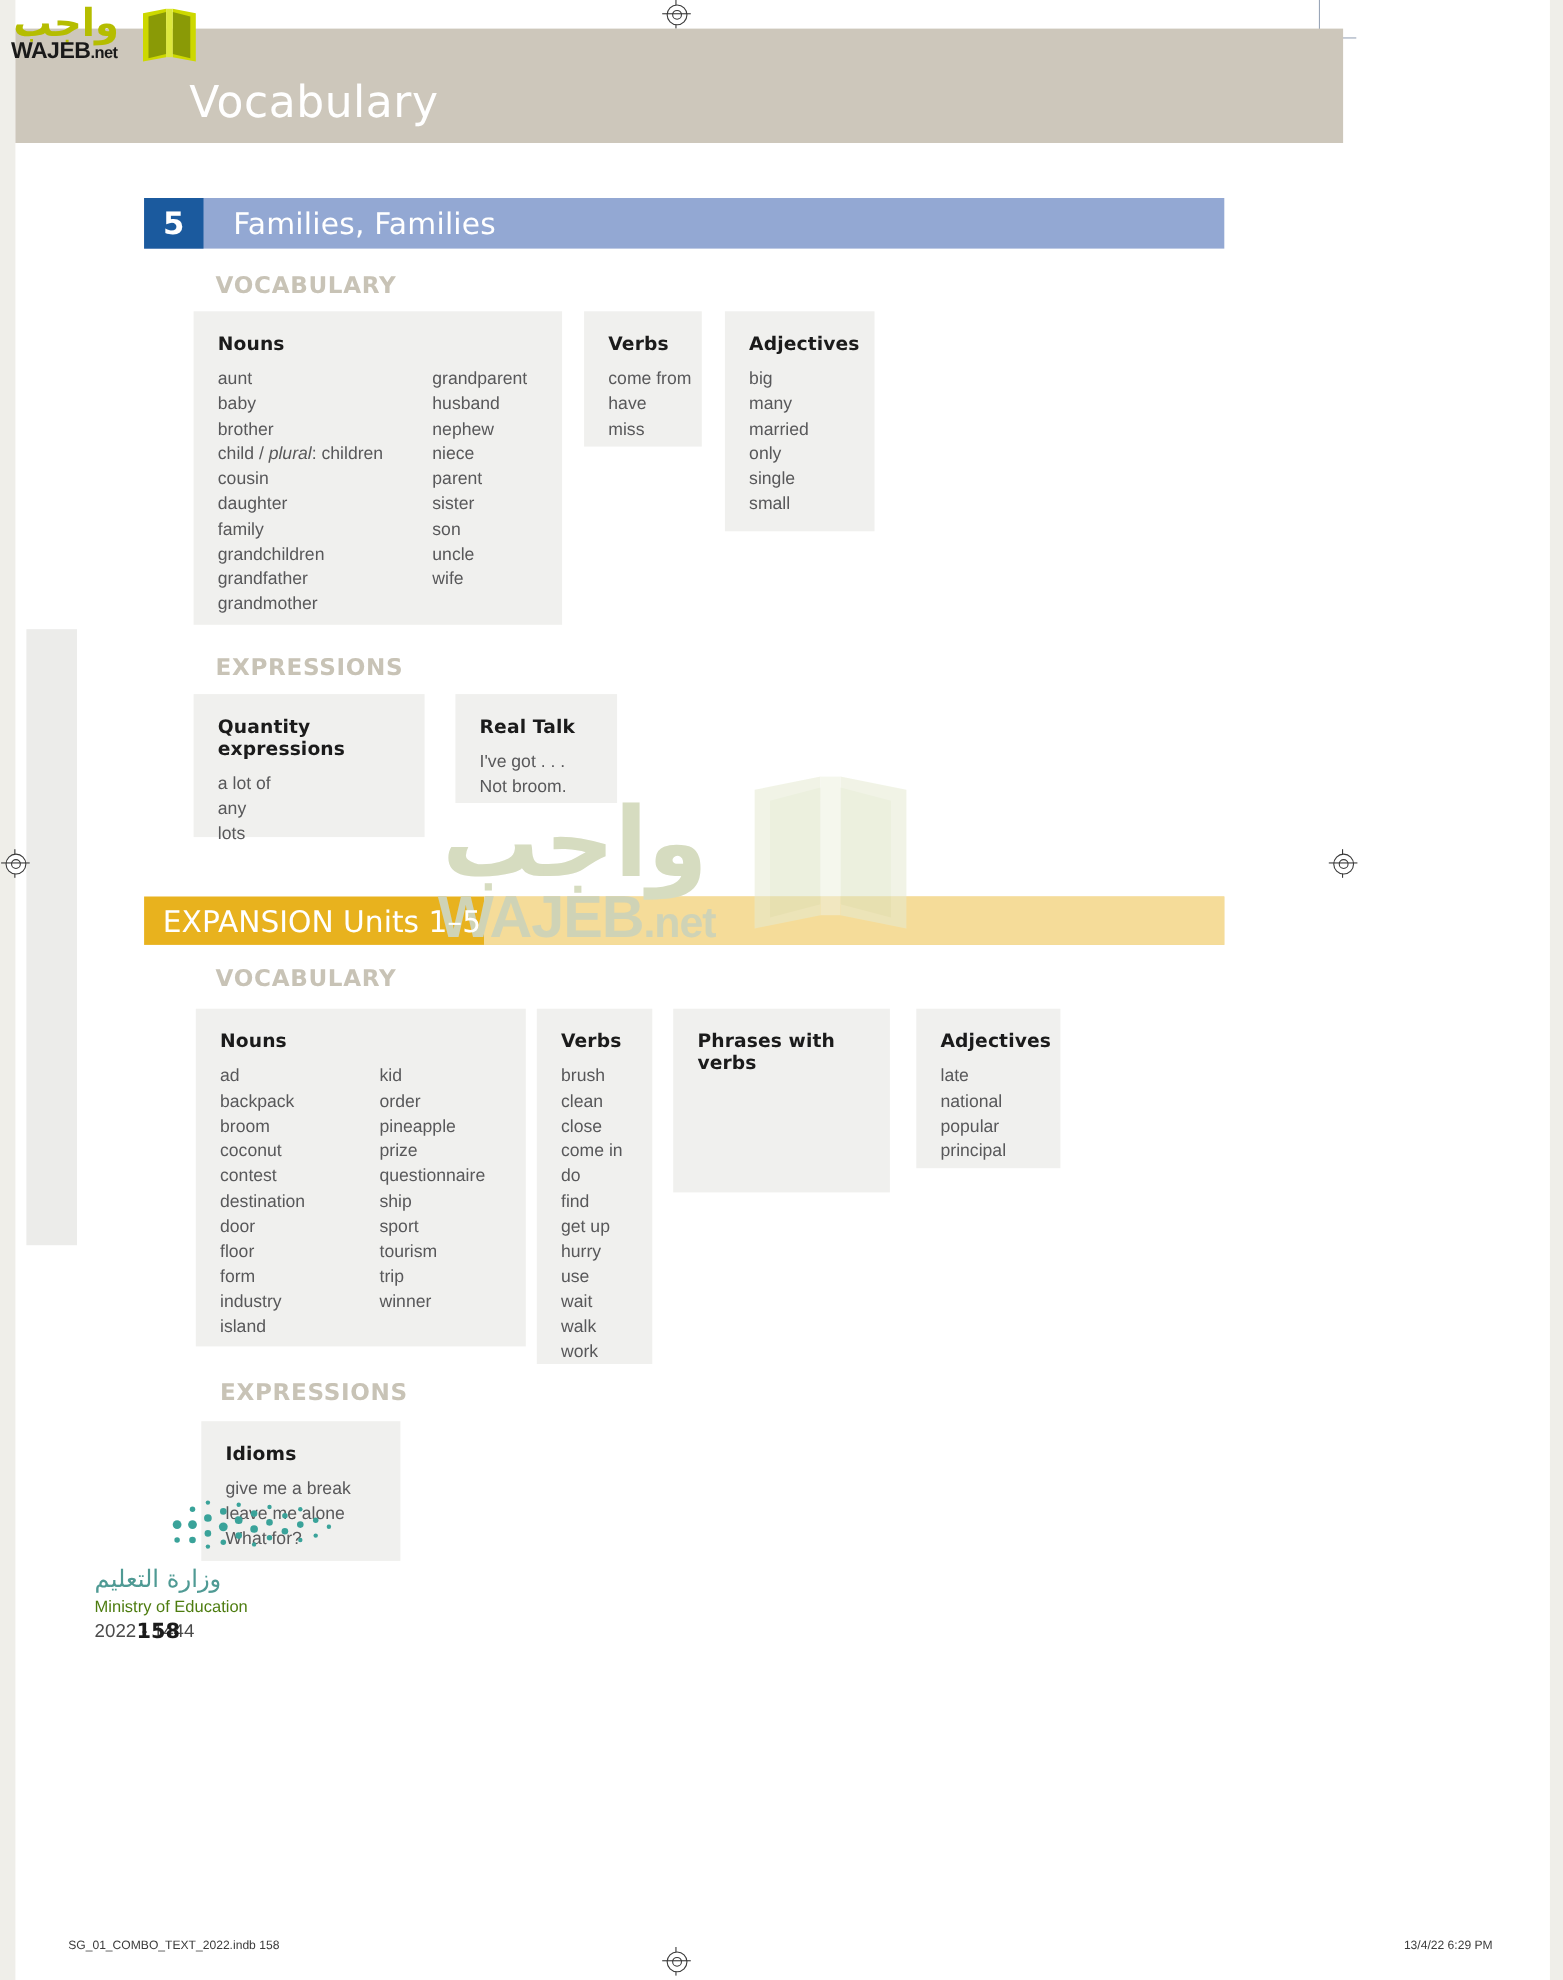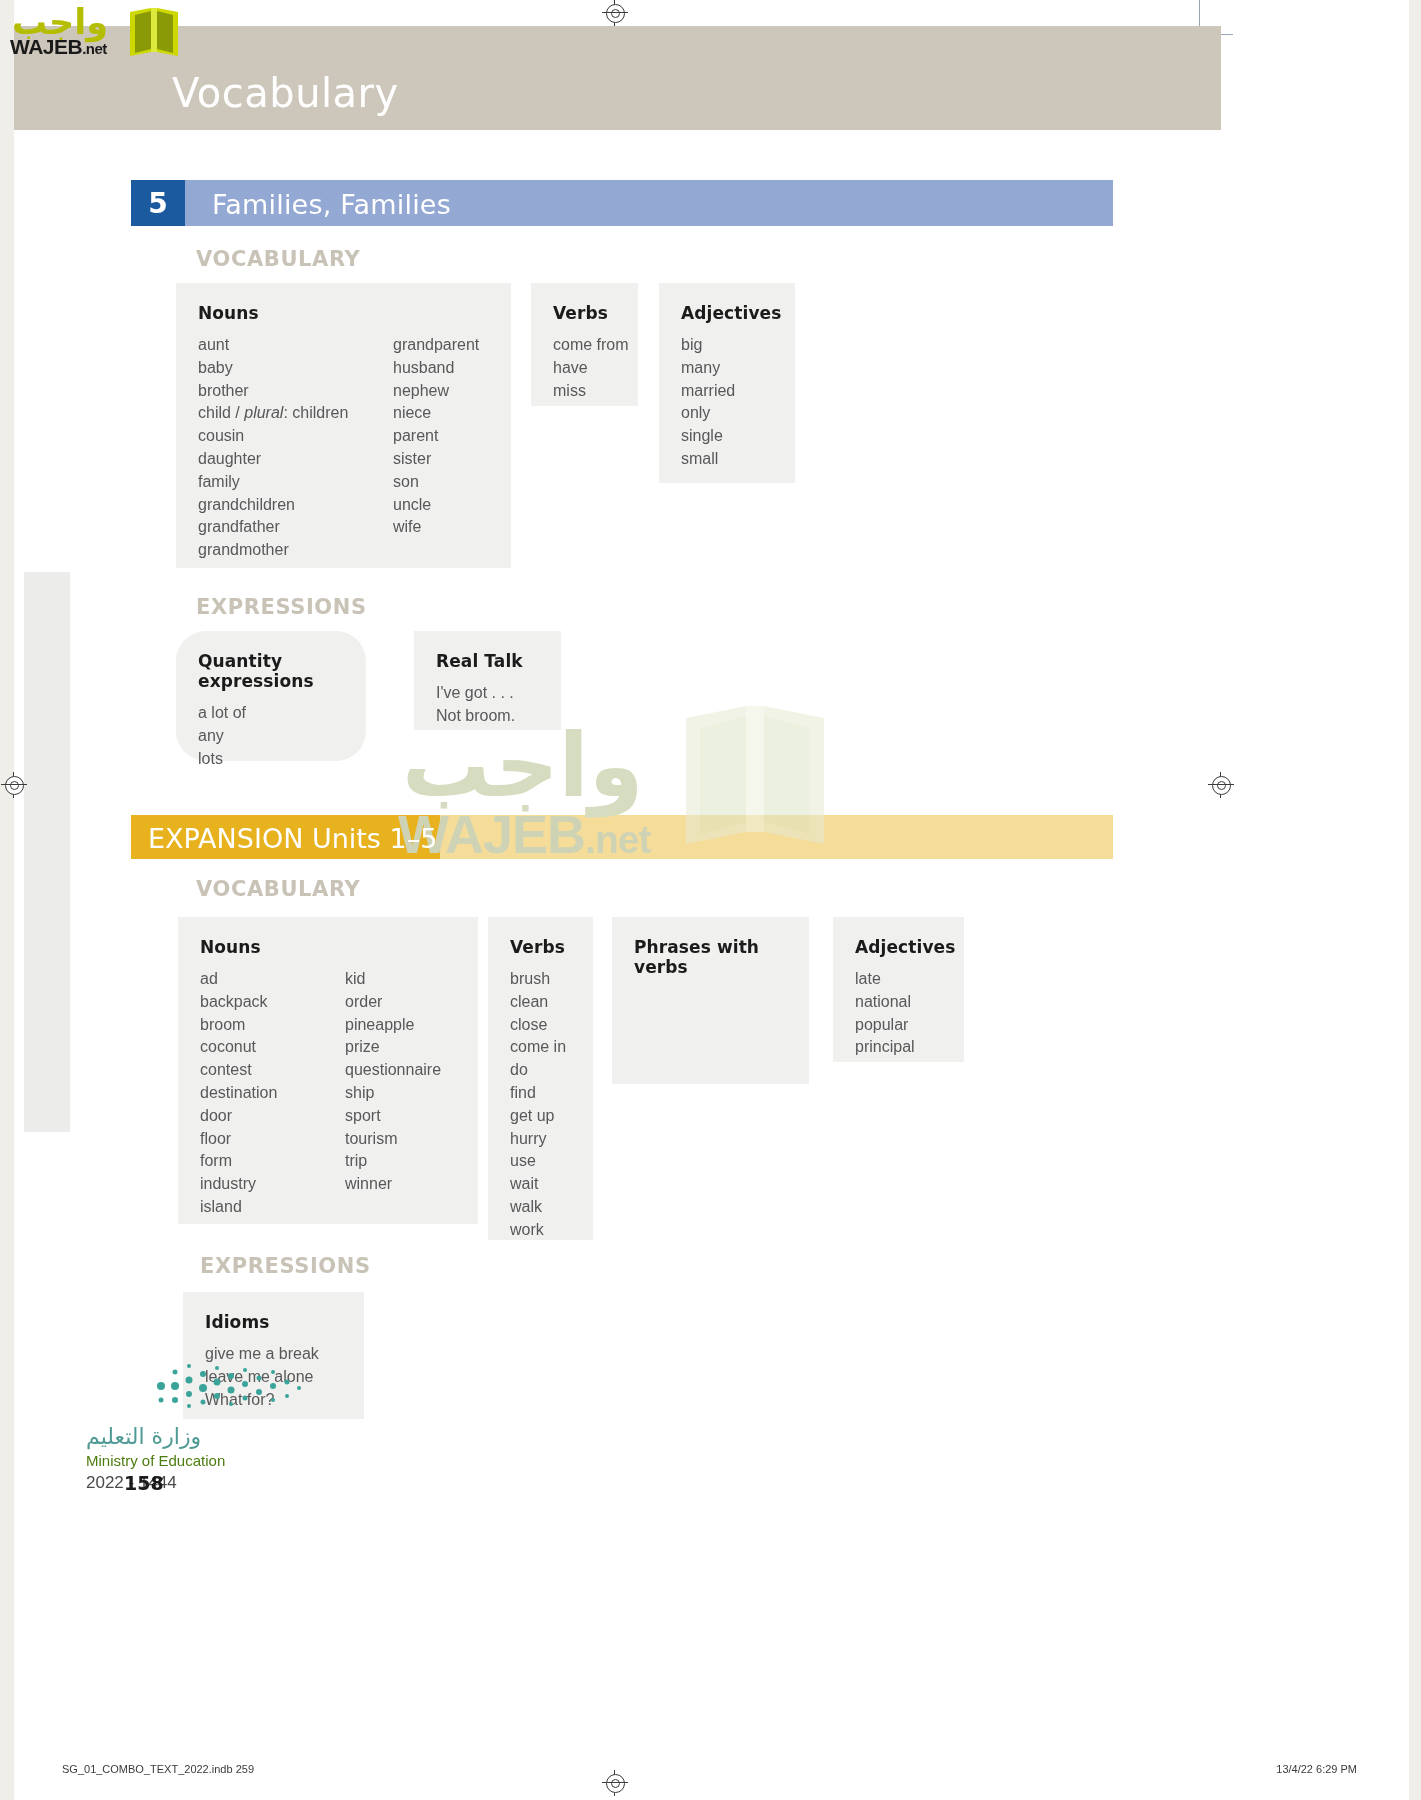--- a/index.html
+++ b/index.html
@@ -235,21 +235,21 @@
     font-family: "Liberation Sans", sans-serif;
   }
   .vitem em { font-style: italic; }
 
   
   #card-nouns-u5   { left: 176px; top: 283px; width: 335px; height: 285px; }
   #card-nouns-u5 .vcol:first-child { width: 195px; }
   #card-verbs-u5   { left: 531px; top: 283px; width: 107px; height: 123px; }
   #card-adj-u5     { left: 659px; top: 283px; width: 136px; height: 200px; }
 
-  #card-quantity   { left: 176px; top: 631px; width: 190px; height: 130px; border-radius: 30px; }
+  #card-quantity   { left: 176px; top: 631px; width: 210px; height: 130px; }
   #card-realtalk   { left: 414px; top: 631px; width: 147px; height: 99px; }
 
   
   .expansion-banner {
     position: absolute;
     left: 131px; top: 815px;
     width: 982px; height: 44px;
     background: #e8b21e;
   }
   .expansion-banner-fade {
@@ -578,14 +578,14 @@
       <circle cx="132" cy="36" r="2"></circle>
     <circle cx="144" cy="28" r="2"></circle>
   </g>
 </svg>
 
 <div class="ministry-ar">وزارة التعليم</div>
 <div class="ministry-en">Ministry of Education</div>
 <div class="ministry-year">2022 - 1444</div>
 <div class="page-number">158</div>
 
-<div class="slug-left">SG_01_COMBO_TEXT_2022.indb   259</div>
+<div class="slug-left">SG_01_COMBO_TEXT_2022.indb   158</div>
 <div class="slug-right">13/4/22   6:29 PM</div>
 
 </body></html>

